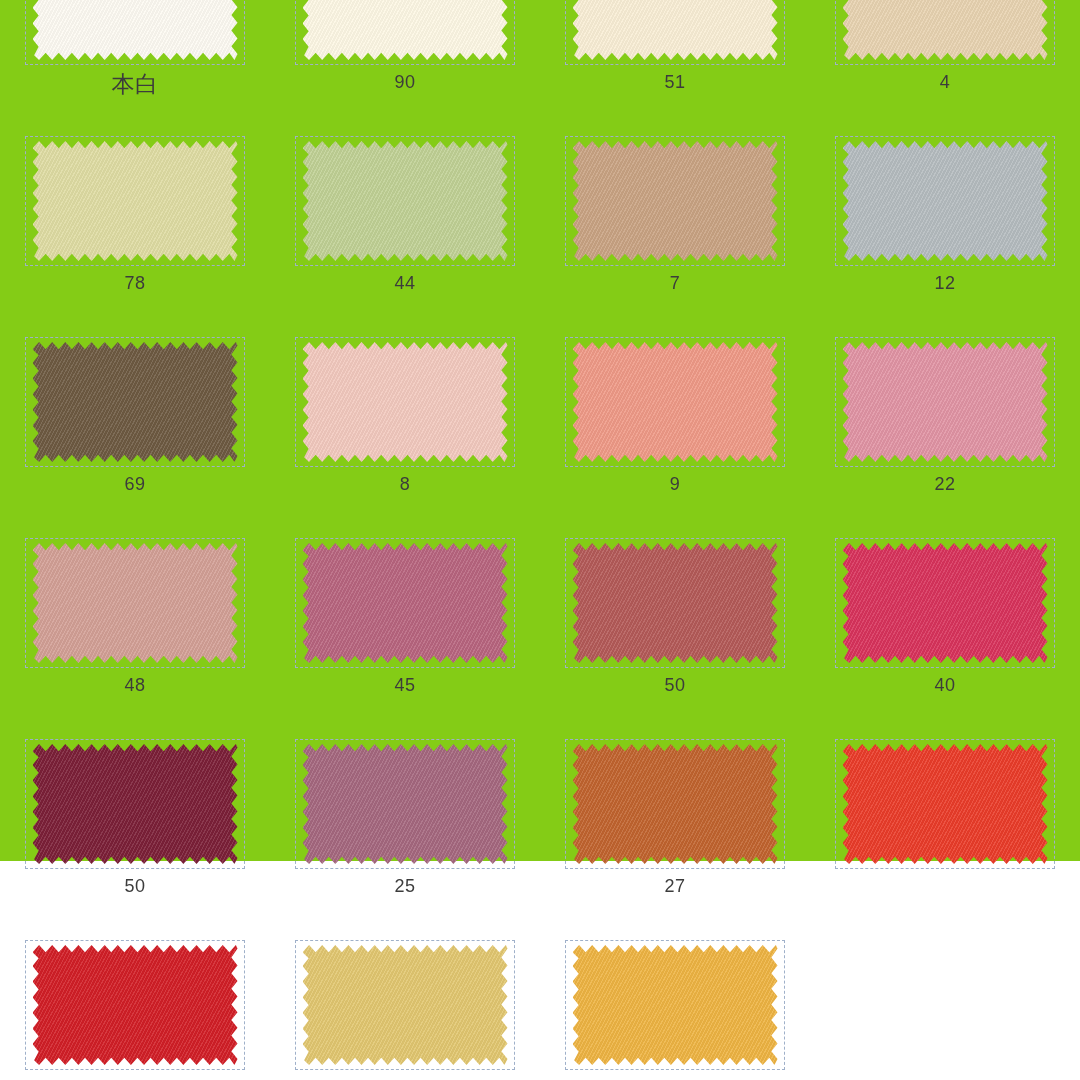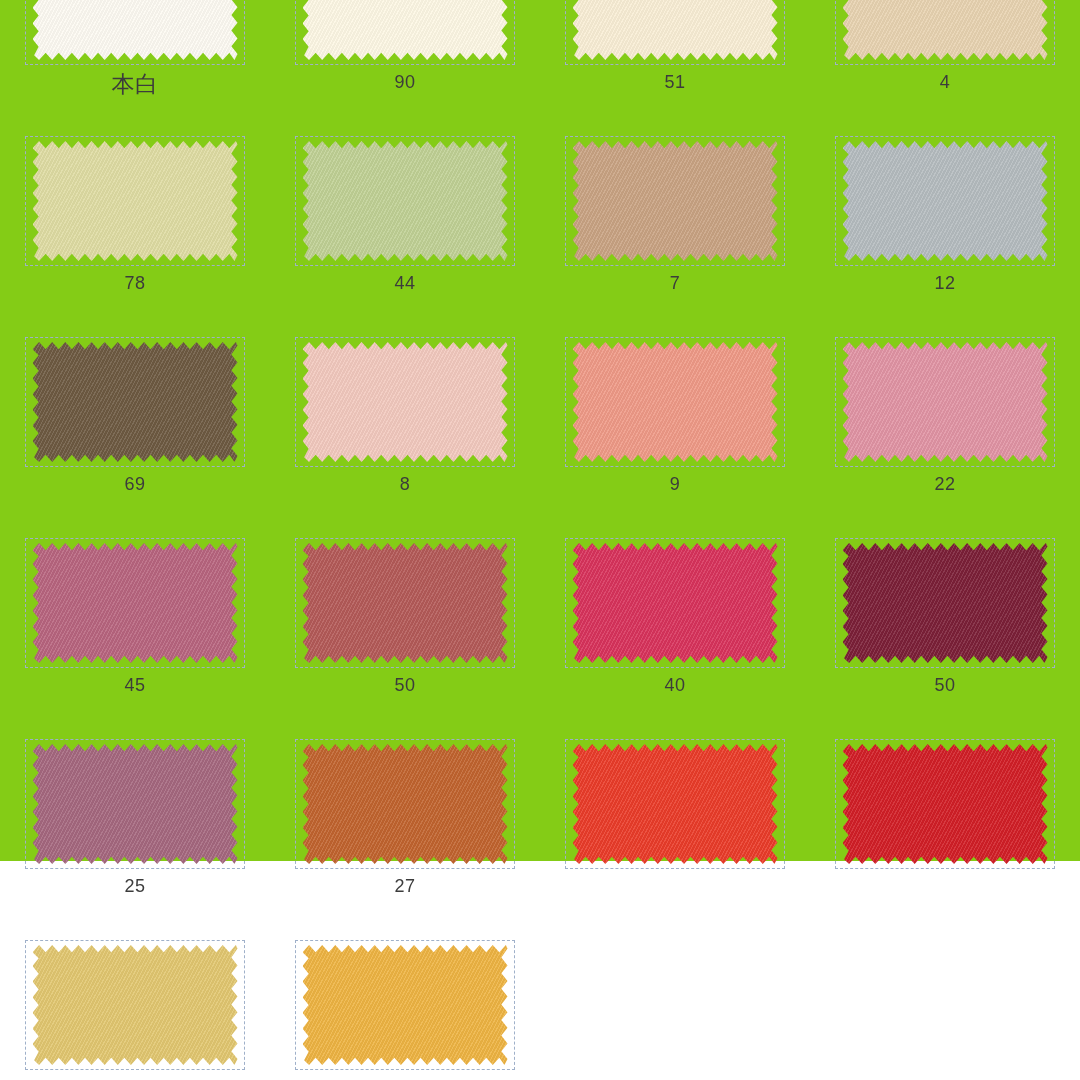--- a/index.html
+++ b/index.html
@@ -194,20 +194,26 @@
         <div class="label">9</div>
       </div>
       <div class="cell">
         <div class="swatch-frame" style="border-color: rgb(159, 176, 201);">
           <div class="swatch" style="background: rgb(225, 148, 164);"></div>
         </div>
         <div class="label">22</div>
       </div>
       <div class="cell">
         <div class="swatch-frame" style="border-color: rgb(159, 176, 201);">
+          <div class="swatch" style="background: rgb(211, 160, 150);"></div>
+        </div>
+        <div class="label">48</div>
+      </div>
+      <div class="cell">
+        <div class="swatch-frame" style="border-color: rgb(159, 176, 201);">
           <div class="swatch" style="background: rgb(184, 101, 127);"></div>
         </div>
         <div class="label">45</div>
       </div>
       <div class="cell">
         <div class="swatch-frame" style="border-color: rgb(159, 176, 201);">
           <div class="swatch" style="background: rgb(180, 90, 88);"></div>
         </div>
         <div class="label">50</div>
       </div>

